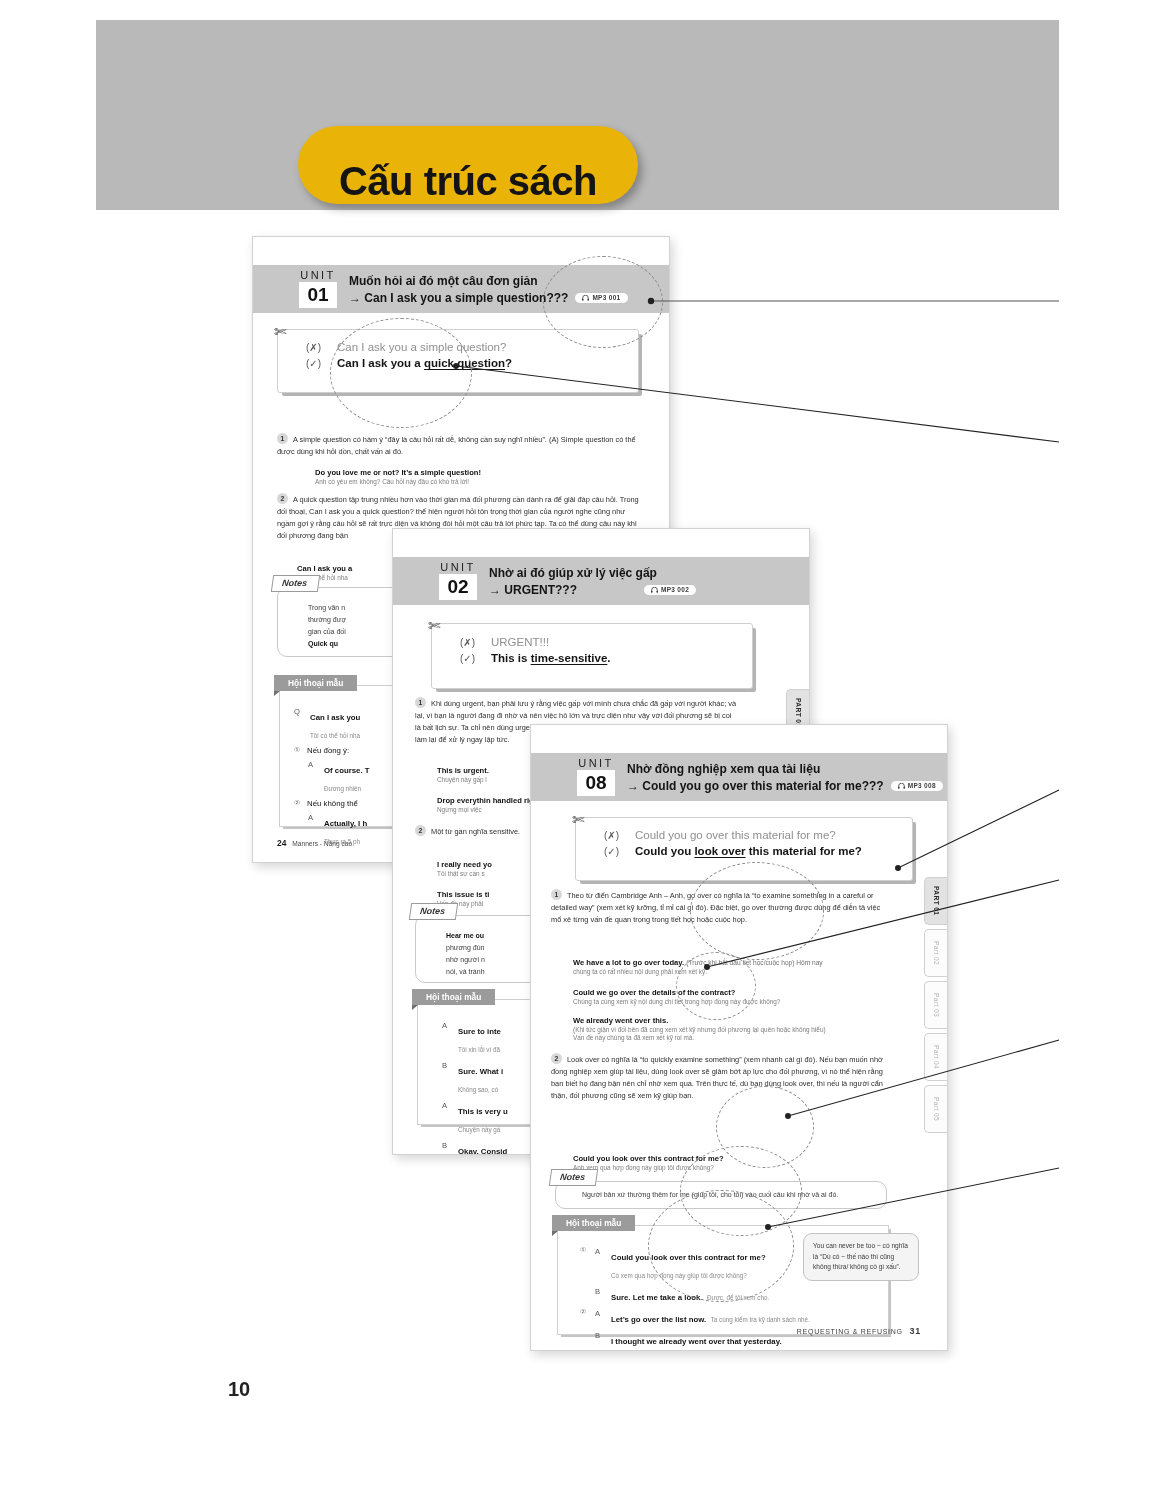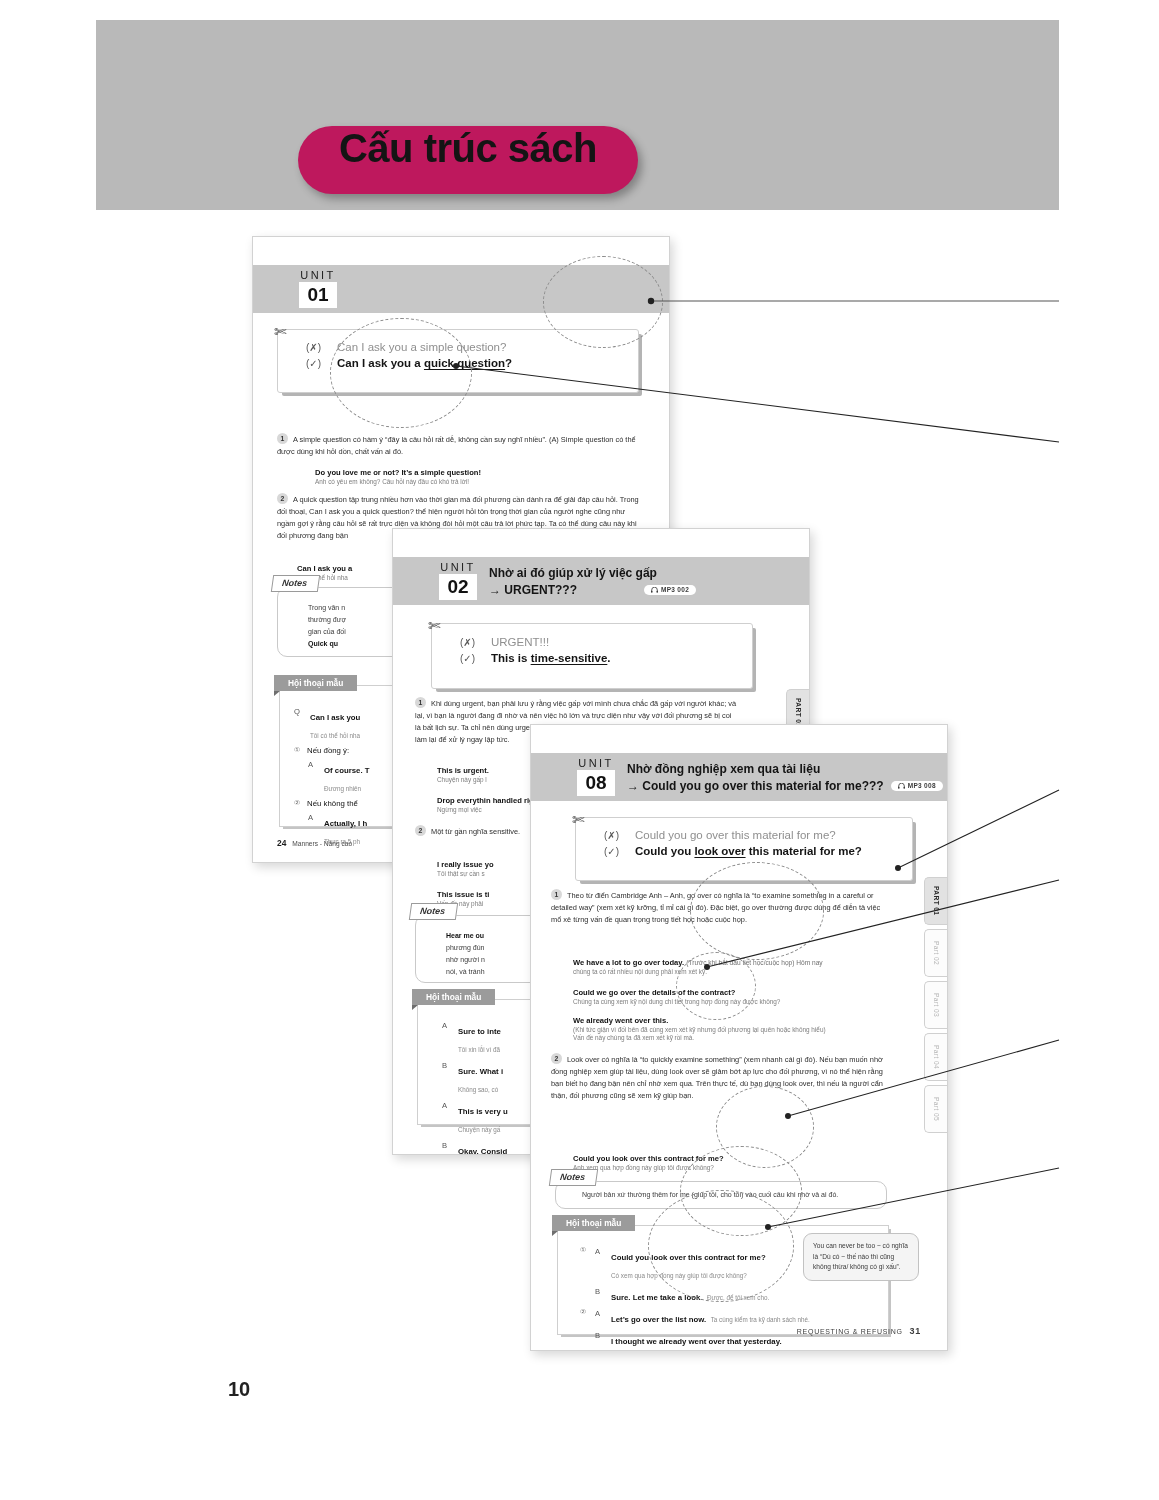--- a/index.html
+++ b/index.html
@@ -7,24 +7,24 @@
     width:1159px;height:1500px;position:relative;overflow:hidden;
     font-family:"Liberation Sans","DejaVu Sans",sans-serif;
     color:#1a1a1a;-webkit-font-smoothing:antialiased;
   }
   
   #banner{
     position:absolute;left:96px;top:20px;width:963px;height:190px;
     background:#b9b9b9;
   }
   #title-pill{
-    position:absolute;left:202px;top:106px;width:340px;height:68px;
-    background:#be185d;border-radius:40px;
+    position:absolute;left:202px;top:106px;width:340px;height:78px;
+    background:#eab308;border-radius:40px;
     box-shadow:4px 5px 9px rgba(0,0,0,.30);
-    display:flex;align-items:flex-start;justify-content:center;
+    display:flex;align-items:flex-end;justify-content:center;
   }
   #title-pill span{
     font-size:40px;font-weight:bold;letter-spacing:-.5px;color:#141414;
     white-space:nowrap;
   }
   
   .sheet{
     position:absolute;background:#ffffff;
     border:1px solid #d2d2d2;
     box-shadow:3px 4px 10px rgba(0,0,0,.16);
@@ -159,20 +159,34 @@
   </div>
 </div>
 
 <div class="sheet" id="sheet1">
   <div class="page-inner">
 
     <div class="unit-head" style="top:28px;">
       <div class="unit-badge-wrap">
         <div class="unit-word">UNIT</div>
         <div class="unit-num">01</div>
+      </div>
+      <div class="unit-titles">
+        <div class="unit-t1">Muốn hỏi ai đó một câu đơn giản</div>
+        <div class="unit-t2">
+          <span>→ Can I ask you a simple question???</span>
+          <span class="mp3-badge">
+            <svg width="7" height="6" viewBox="0 0 10 8">
+                <path d="M1 6V4a4 4 0 0 1 8 0v2" fill="none" stroke="#333" stroke-width="1.1"></path>
+                <rect x="0" y="5" width="2.2" height="3" rx="1" fill="#333"></rect>
+                <rect x="7.8" y="5" width="2.2" height="3" rx="1" fill="#333"></rect>
+              </svg>
+            <span>MP3 001</span>
+          </span>
+        </div>
       </div>
     </div>
 
     <div class="ex-card" style="left:24px;top:92px;width:360px;height:62px;">
       <span class="clip-icon">✄</span>
       <div class="ex-line" style="margin-top:9px;">
         <span class="ex-mark">(✗)</span>
         <span class="ex-bad">Can I ask you a simple question?</span>
       </div>
       <div class="ex-line">
@@ -287,21 +301,21 @@
     </div>
     <div style="position:absolute;left:44px;top:262px;width:180px;">
       <div class="ex-en">Drop everythin handled right a</div>
       <div class="ex-vi">Ngừng mọi việc</div>
     </div>
 
     <div class="body-txt" style="left:22px;top:296px;width:180px;">
       <span class="num-bullet">2</span><span>Một từ gần nghĩa sensitive.</span>
     </div>
     <div style="position:absolute;left:44px;top:326px;width:180px;">
-      <div class="ex-en">I really issue yo</div>
+      <div class="ex-en">I really need yo</div>
       <div class="ex-vi">Tôi thật sự cần s</div>
     </div>
     <div style="position:absolute;left:44px;top:356px;width:180px;">
       <div class="ex-en">This issue is ti</div>
       <div class="ex-vi">Vấn đề này phải</div>
     </div>
 
     <div class="notes-box" style="left:22px;top:386px;width:176px;height:66px;">
       <div class="notes-tag">Notes</div>
       <div class="notes-txt">

